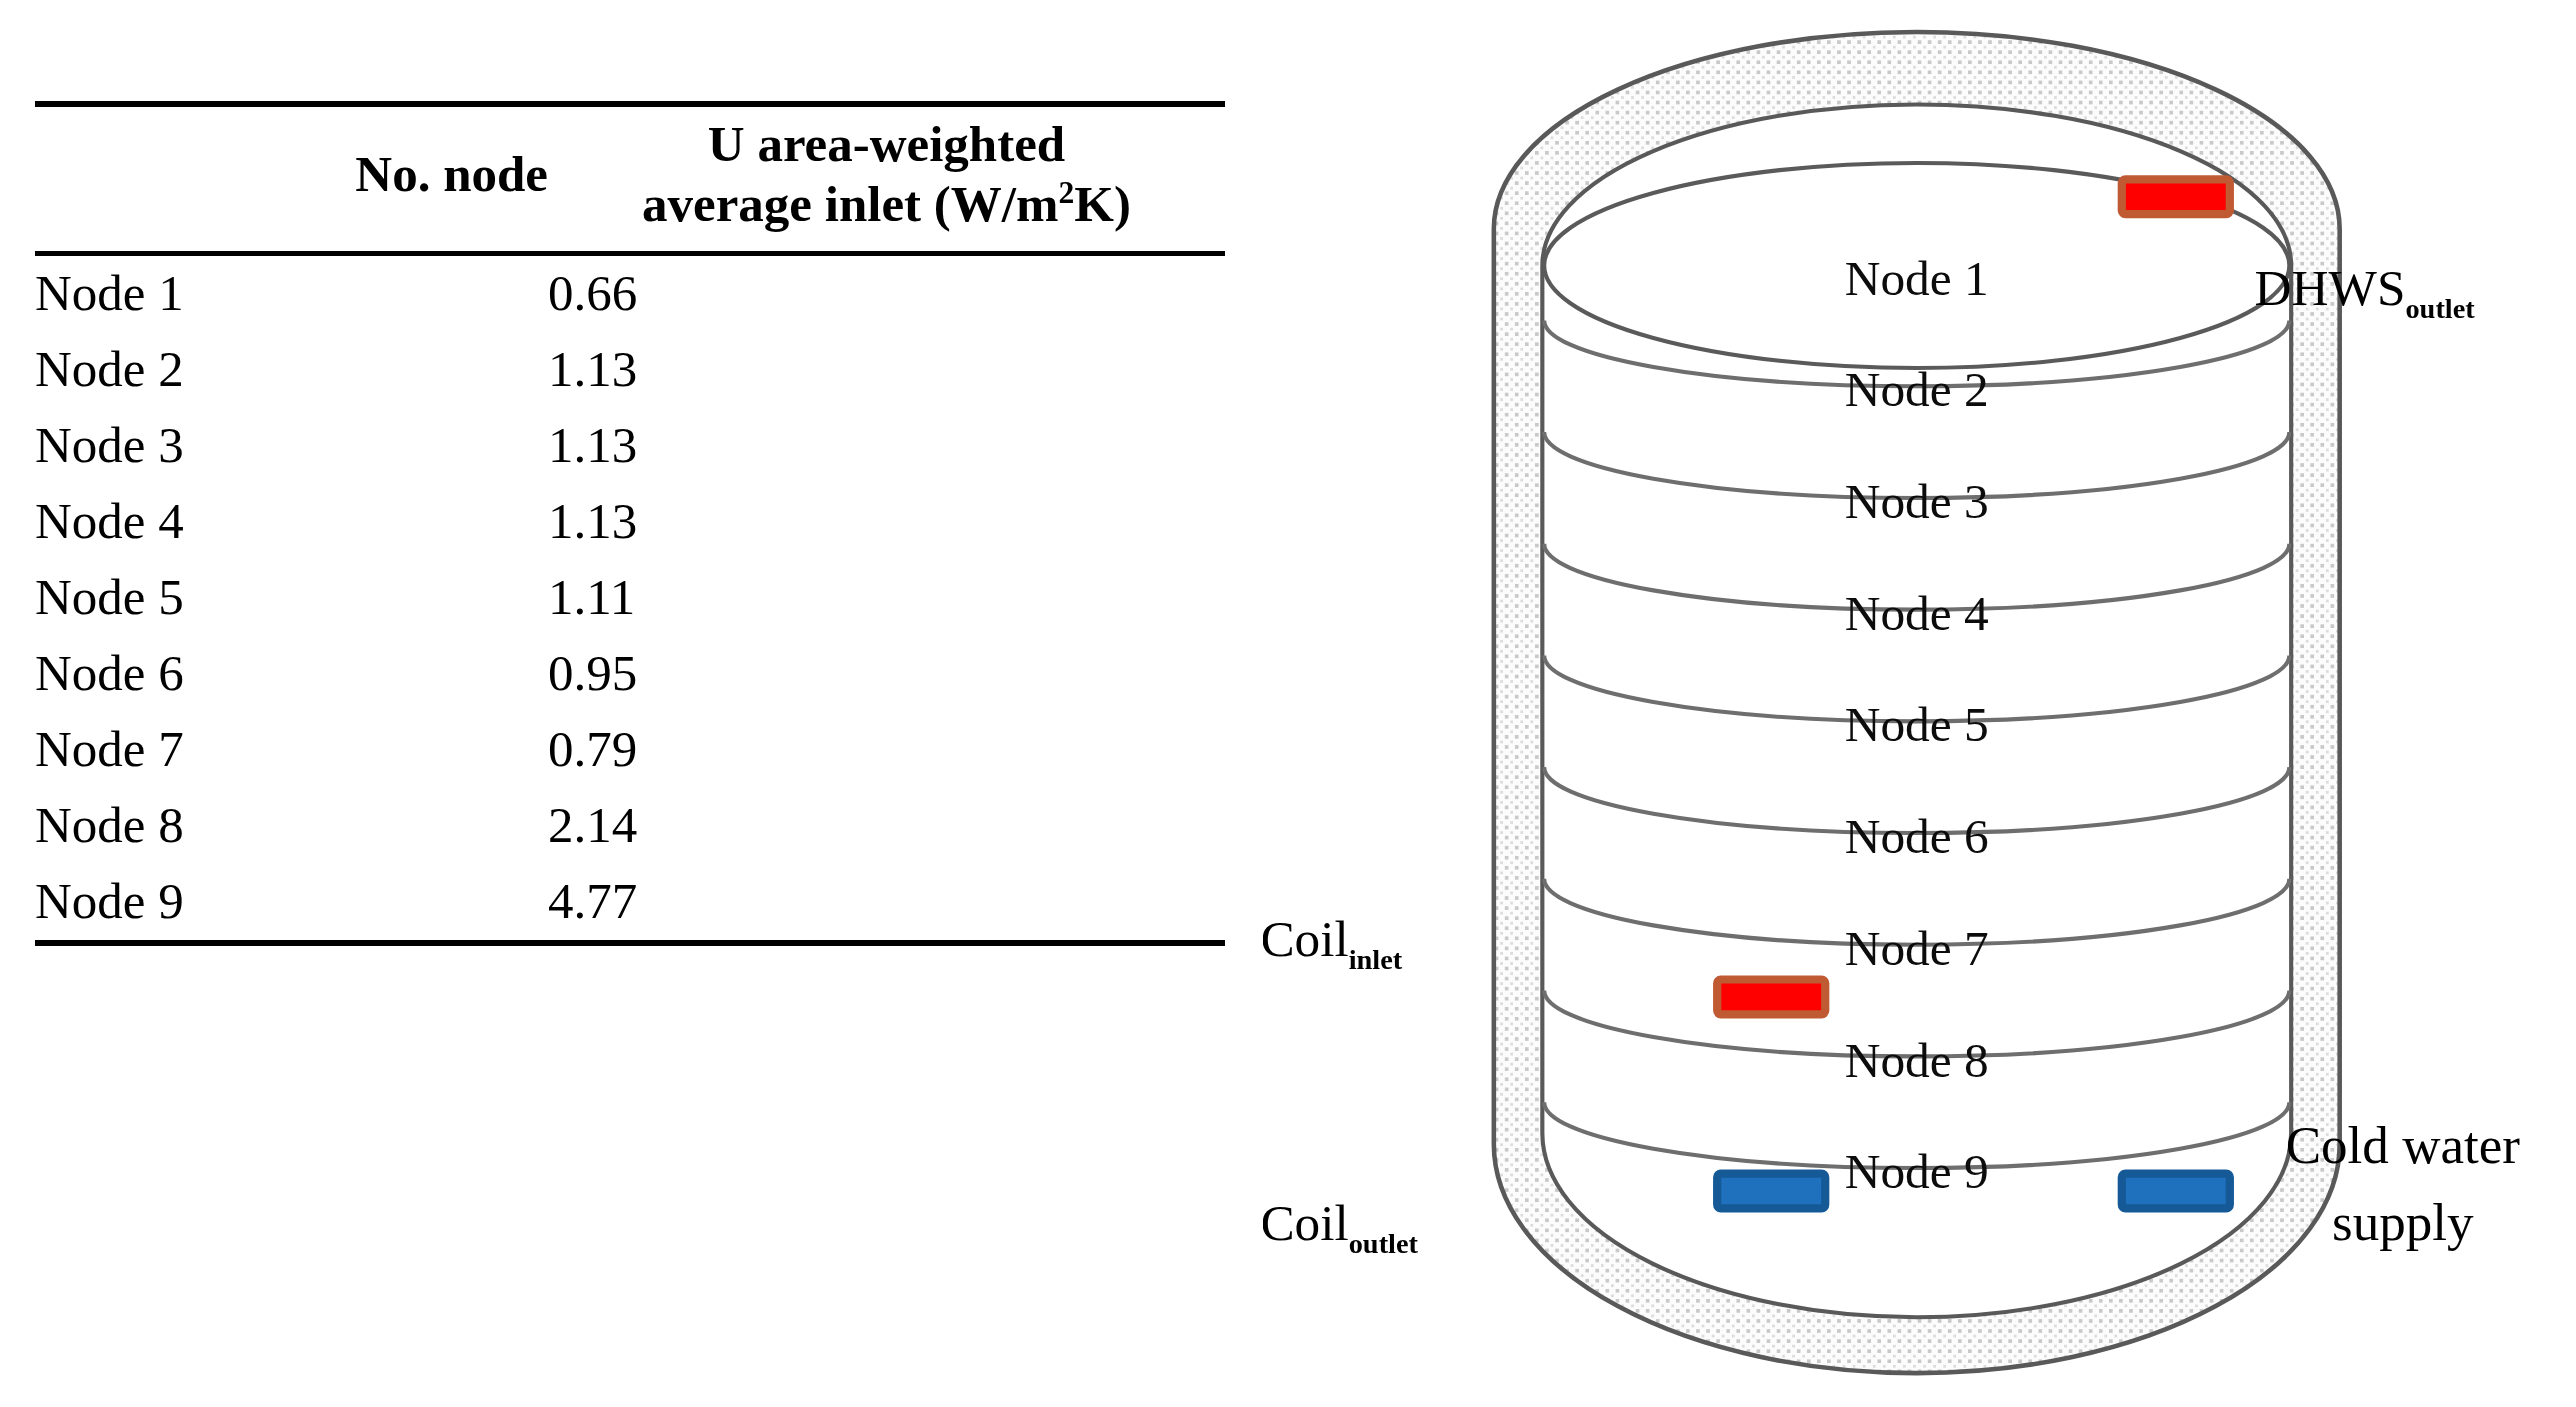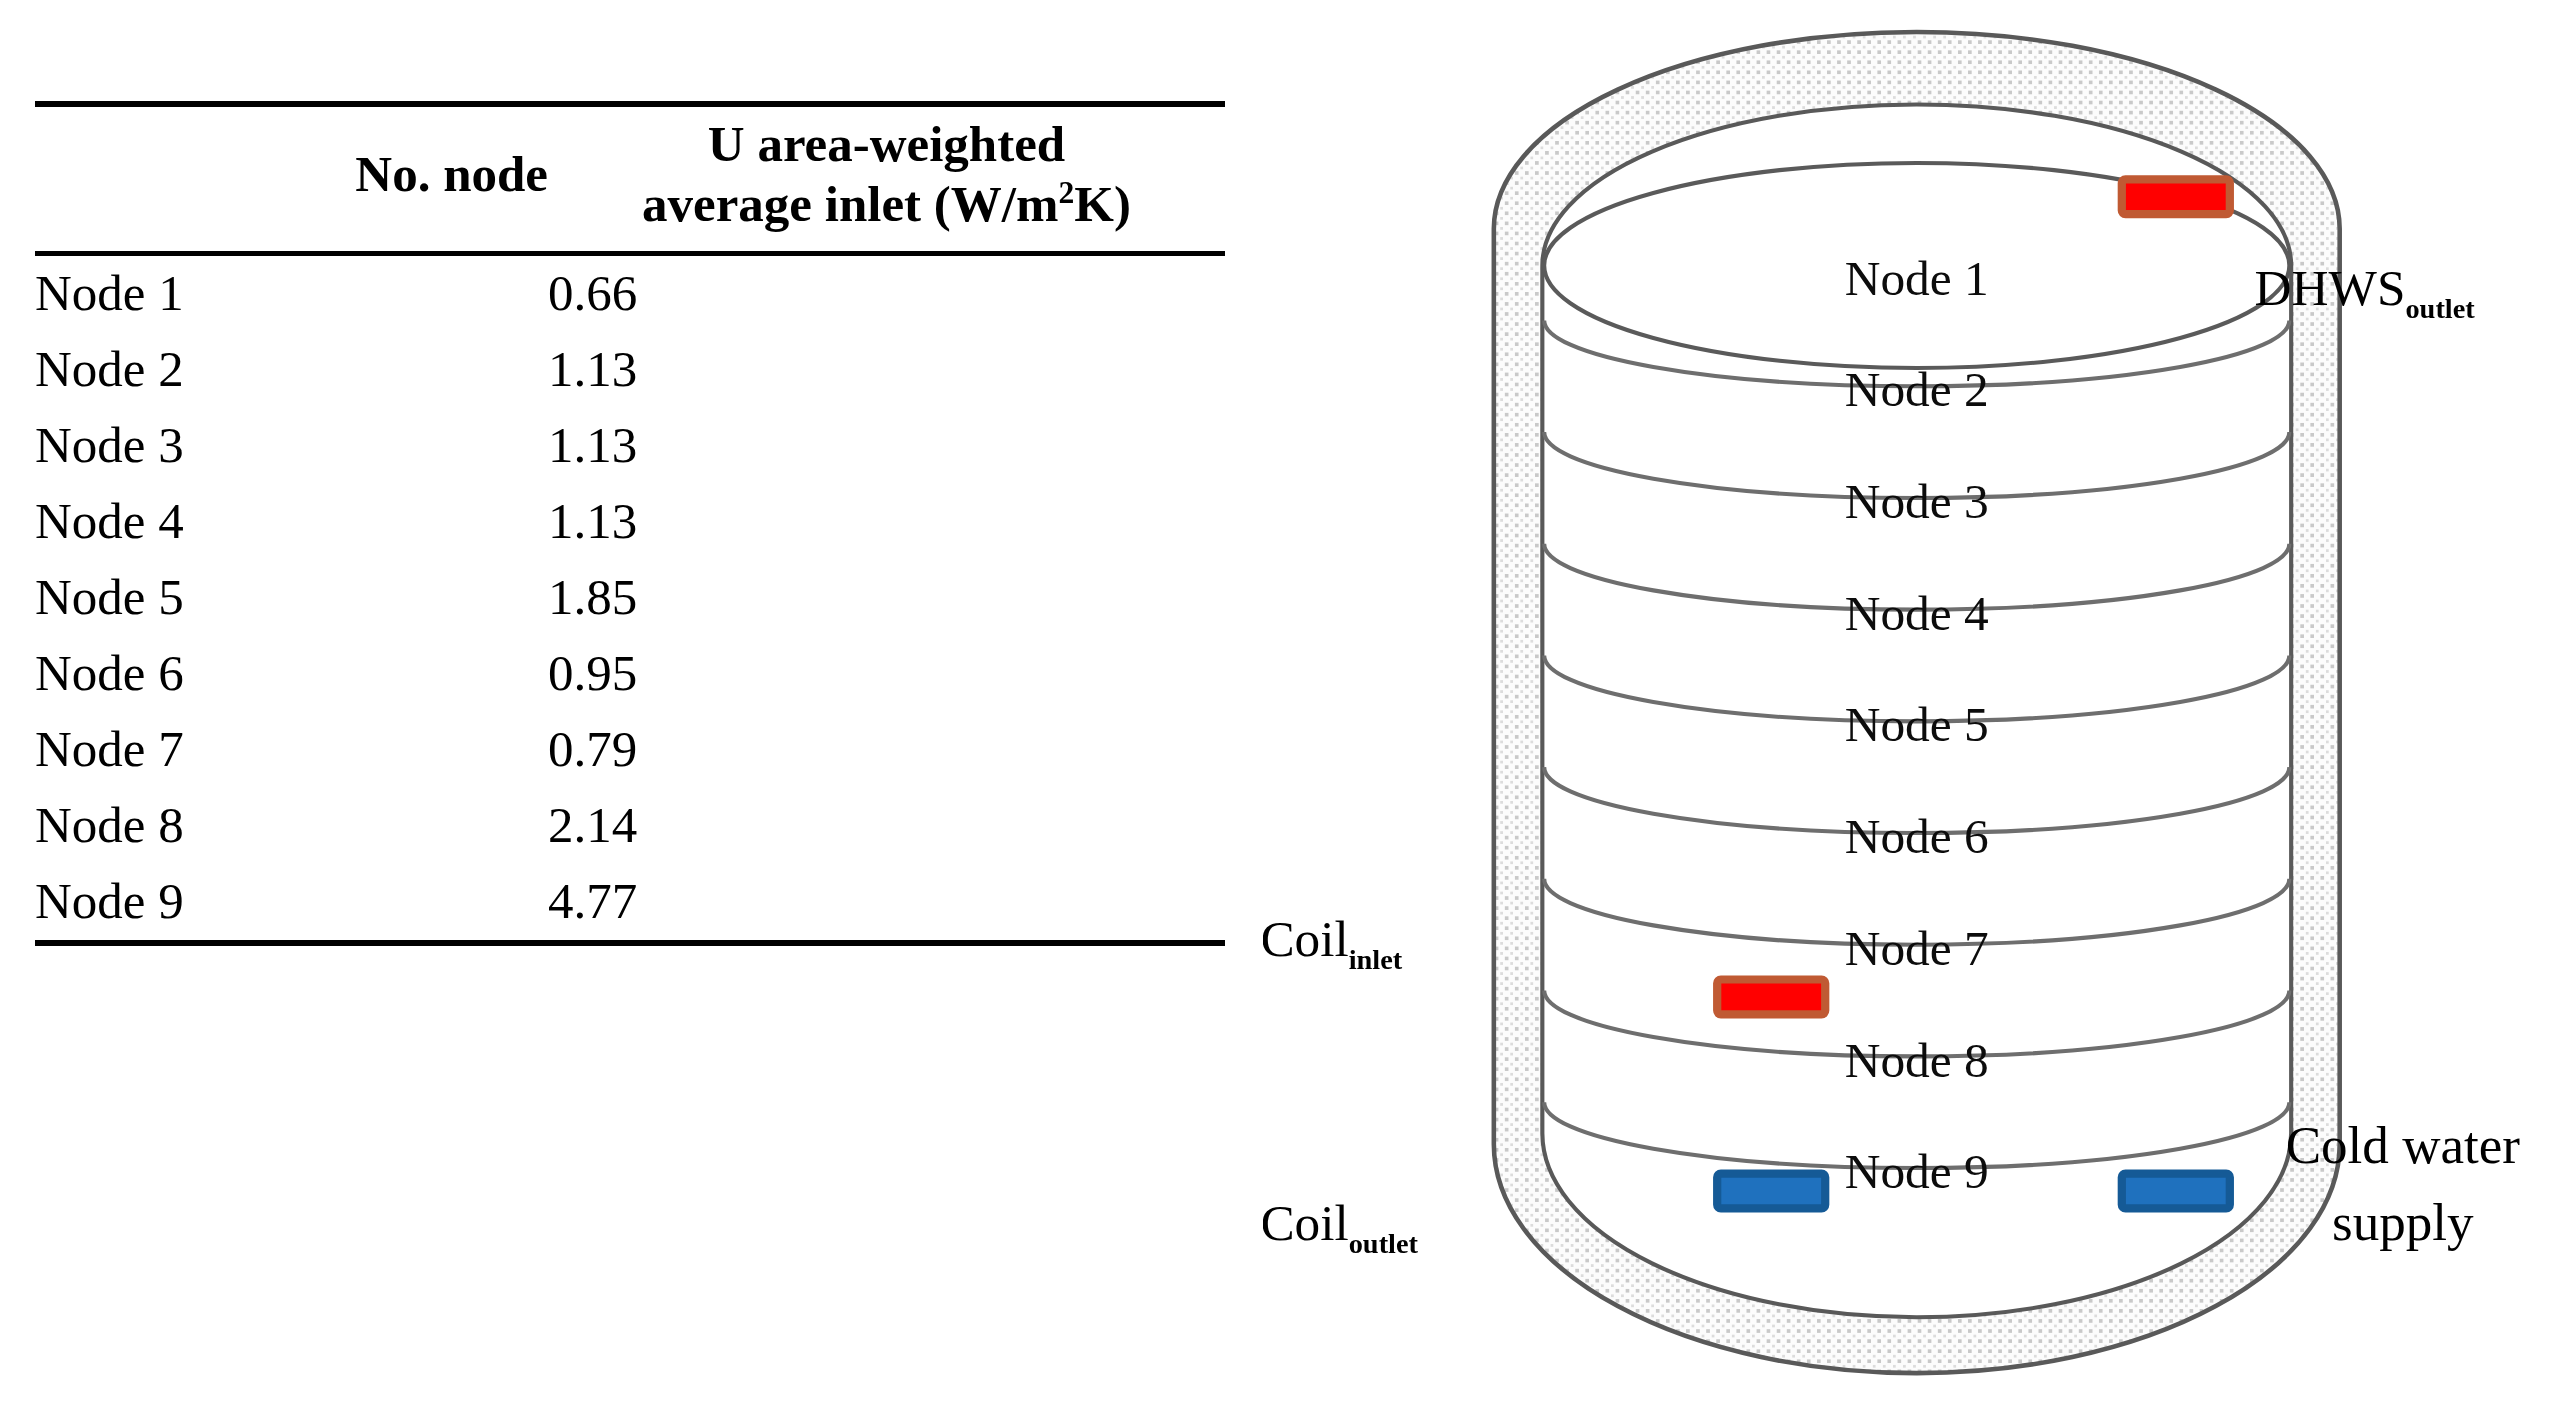--- a/index.html
+++ b/index.html
@@ -143,21 +143,21 @@
         <tr>
           <td class="td-node">Node 3</td>
           <td class="td-val">1.13</td>
         </tr>
         <tr>
           <td class="td-node">Node 4</td>
           <td class="td-val">1.13</td>
         </tr>
         <tr>
           <td class="td-node">Node 5</td>
-          <td class="td-val">1.85</td>
+          <td class="td-val">1.11</td>
         </tr>
         <tr>
           <td class="td-node">Node 6</td>
           <td class="td-val">0.95</td>
         </tr>
         <tr>
           <td class="td-node">Node 7</td>
           <td class="td-val">0.79</td>
         </tr>
         <tr>

